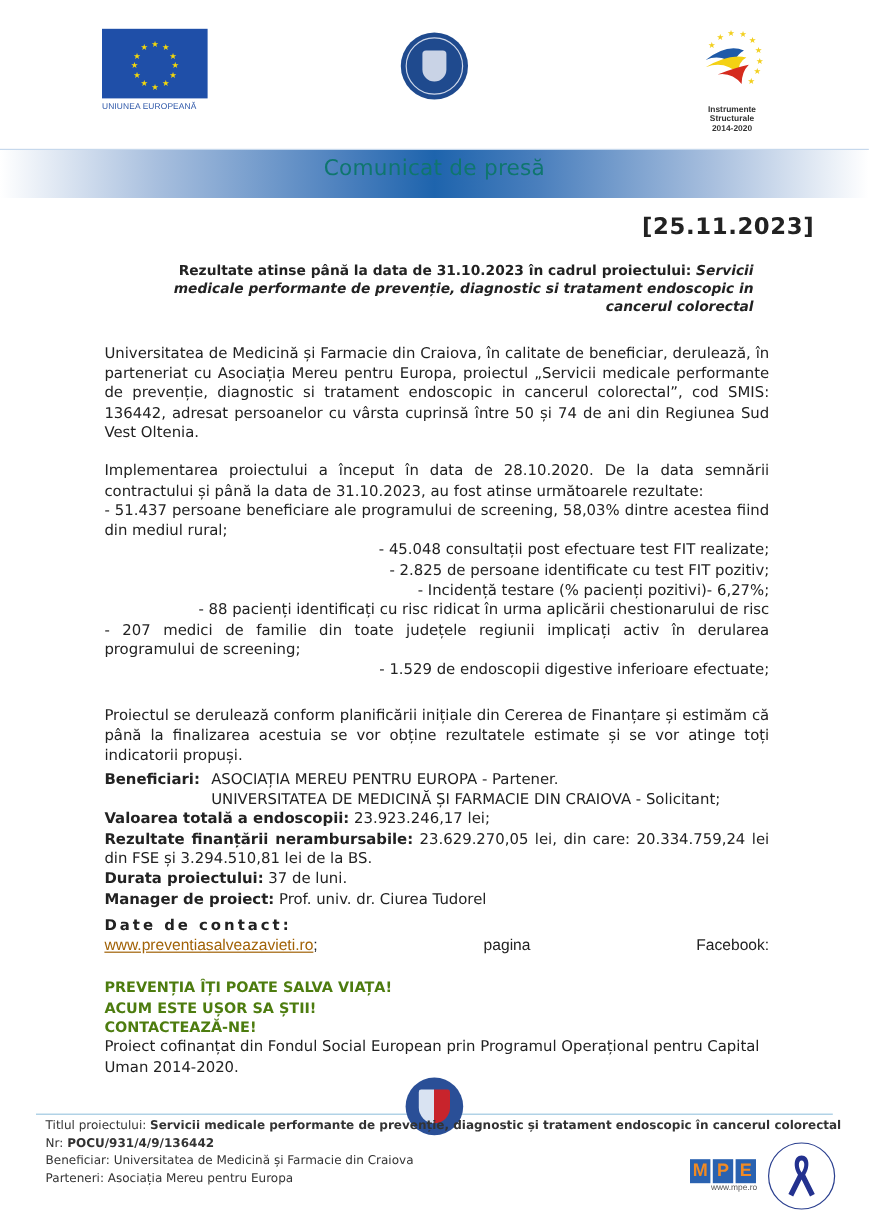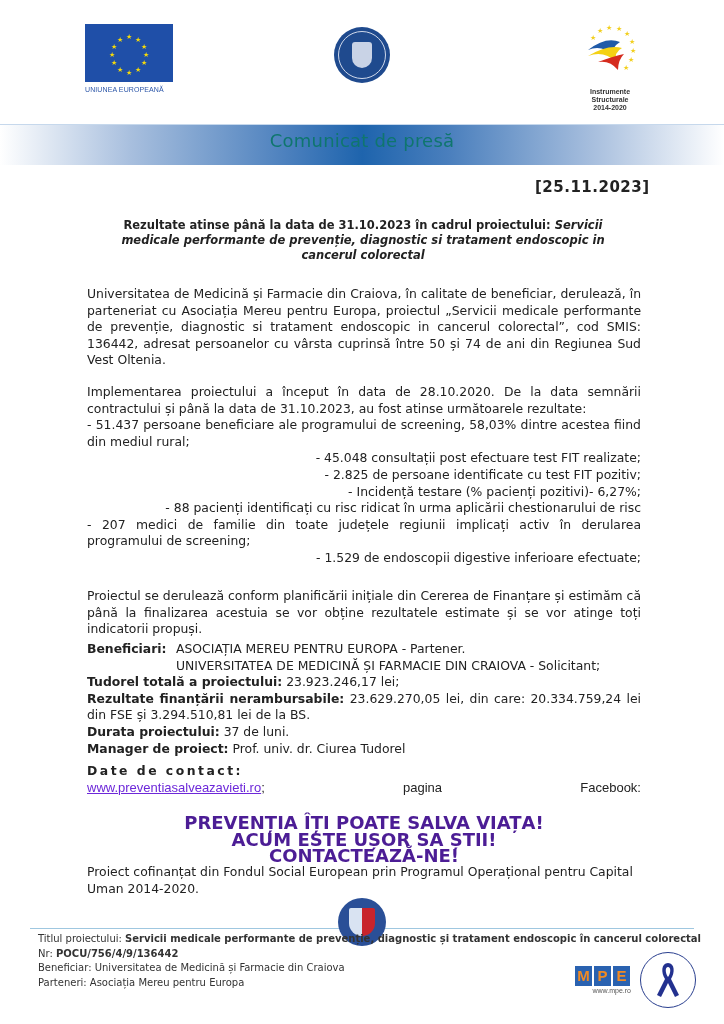--- a/index.html
+++ b/index.html
@@ -26,38 +26,38 @@
   #banner {
     left: 0; top: 124px; width: 724px; height: 40px;
     background: linear-gradient(to right, #ffffff 0%, #a8bfde 18%, #4a7fbd 40%, #1e64ad 50%, #4a7fbd 62%, #a8bfde 82%, #ffffff 100%);
     border-top: 1px solid #c6d8ec;
   }
   #banner-title {
     left: 0; top: 130px; width: 724px; text-align: center;
     font-family: "DejaVu Sans", sans-serif; font-size: 18px; color: #0f766e; letter-spacing: 0.2px;
   }
 
-  #date { left: 535px; top: 178px; font-size: 15px; font-weight: bold; color: #222; letter-spacing: 0.5px; }
-
-  
-  #doc-title { left: 98px; top: 218px; width: 530px; text-align: center; font-size: 11.5px; font-weight: bold; line-height: 15px; color: #222; }
+  #date { left: 535px; top: 178px; font-size: 19px; font-weight: bold; color: #222; letter-spacing: 0.5px; }
+
+  
+  #doc-title { left: 98px; top: 218px; width: 530px; text-align: right; font-size: 11.5px; font-weight: bold; line-height: 15px; color: #222; }
   #doc-title i { font-style: italic; }
 
   .body-text { left: 87px; width: 554px; font-size: 12.4px; line-height: 16.6px; color: #222; text-align: justify; }
   .left { text-align: right; }
   b { font-weight: bold; }
 
   #p1 { top: 286px; }
   #p2 { top: 384px; }
   #p3 { top: 588px; }
   #meta { top: 641px; }
   #contact { top: 763px; }
-  .link { color: #6d28d9; text-decoration: underline; font-family: "Liberation Sans", sans-serif; }
+  .link { color: #a16207; text-decoration: underline; font-family: "Liberation Sans", sans-serif; }
   .arial { font-family: "Liberation Sans", sans-serif; font-size: 13px; }
-  #slogans { left: 87px; top: 815px; width: 554px; text-align: center; font-size: 18px; line-height: 16.6px; font-weight: bold; color: #4c1d95; }
+  #slogans { left: 87px; top: 815px; width: 554px; font-size: 12px; line-height: 16.6px; font-weight: bold; color: #4d7c0f; }
   #closing { left: 87px; top: 864px; width: 554px; font-size: 12.4px; line-height: 16.6px; color: #222; }
 
   
   #umf-logo { left: 338px; top: 898px; width: 48px; height: 48px; border-radius: 50%; background: #2a4f97; }
   #umf-logo .inner { position: absolute; left: 11px; top: 10px; width: 26px; height: 28px; background: linear-gradient(to right, #d9e3f2 50%, #c8242c 50%); border-radius: 2px 2px 13px 13px; }
   #footer-line { left: 30px; top: 928px; width: 664px; height: 1px; background: #9fc7e0; }
   #footer-info { left: 38px; top: 932px; font-family: "DejaVu Sans", sans-serif; font-size: 10px; line-height: 14.5px; color: #333; }
   #mpe-logo { left: 575px; top: 966px; width: 56px; }
   #mpe-letters { display: flex; gap: 2px; }
   #mpe-letters span { width: 17px; height: 20px; background: #2a62b0; color: #f08a24; font-weight: bold; font-family: "Liberation Sans", sans-serif; font-size: 15px; text-align: center; line-height: 20px; }
@@ -139,21 +139,21 @@
 
 <div id="meta" class="abs body-text" style="text-align:left">
   <div style="display:flex">
     <b style="width:89px;flex:none">Beneficiari:</b>
     <div>
       <div>ASOCIAȚIA MEREU PENTRU EUROPA - Partener.</div>
       <div>UNIVERSITATEA DE MEDICINĂ ȘI FARMACIE DIN CRAIOVA - Solicitant;</div>
     </div>
   </div>
   <div>
-    <b>Tudorel totală a proiectului:</b><span> 23.923.246,17 lei;</span>
+    <b>Valoarea totală a endoscopii:</b><span> 23.923.246,17 lei;</span>
   </div>
   <div style="text-align:justify">
     <b>Rezultate finanțării nerambursabile:</b><span> 23.629.270,05 lei, din care: 20.334.759,24 lei din FSE și 3.294.510,81 lei de la BS.</span>
   </div>
   <div>
     <b>Durata proiectului:</b><span> 37 de luni.</span>
   </div>
   <div>
     <b>Manager de proiect:</b><span> Prof. univ. dr. Ciurea Tudorel</span>
   </div>
@@ -178,21 +178,21 @@
 
 <div id="closing" class="abs">Proiect cofinanțat din Fondul Social European prin Programul Operațional pentru Capital Uman 2014-2020.</div>
 
 <div id="footer-line" class="abs"></div>
 <div id="umf-logo" class="abs">
     <div class="inner"></div>
   </div>
 
 <div id="footer-info" class="abs">
   <div><span>Titlul proiectului: </span><b>Servicii medicale performante de prevenție, diagnostic și tratament endoscopic în cancerul colorectal</b></div>
-  <div><span>Nr: </span><b>POCU/756/4/9/136442</b></div>
+  <div><span>Nr: </span><b>POCU/931/4/9/136442</b></div>
   <div>Beneficiar: Universitatea de Medicină și Farmacie din Craiova</div>
   <div>Parteneri: Asociația Mereu pentru Europa</div>
 </div>
 
 <div id="mpe-logo" class="abs">
   <div id="mpe-letters">
     <span>M</span>
     <span>P</span>
     <span>E</span>
   </div>

